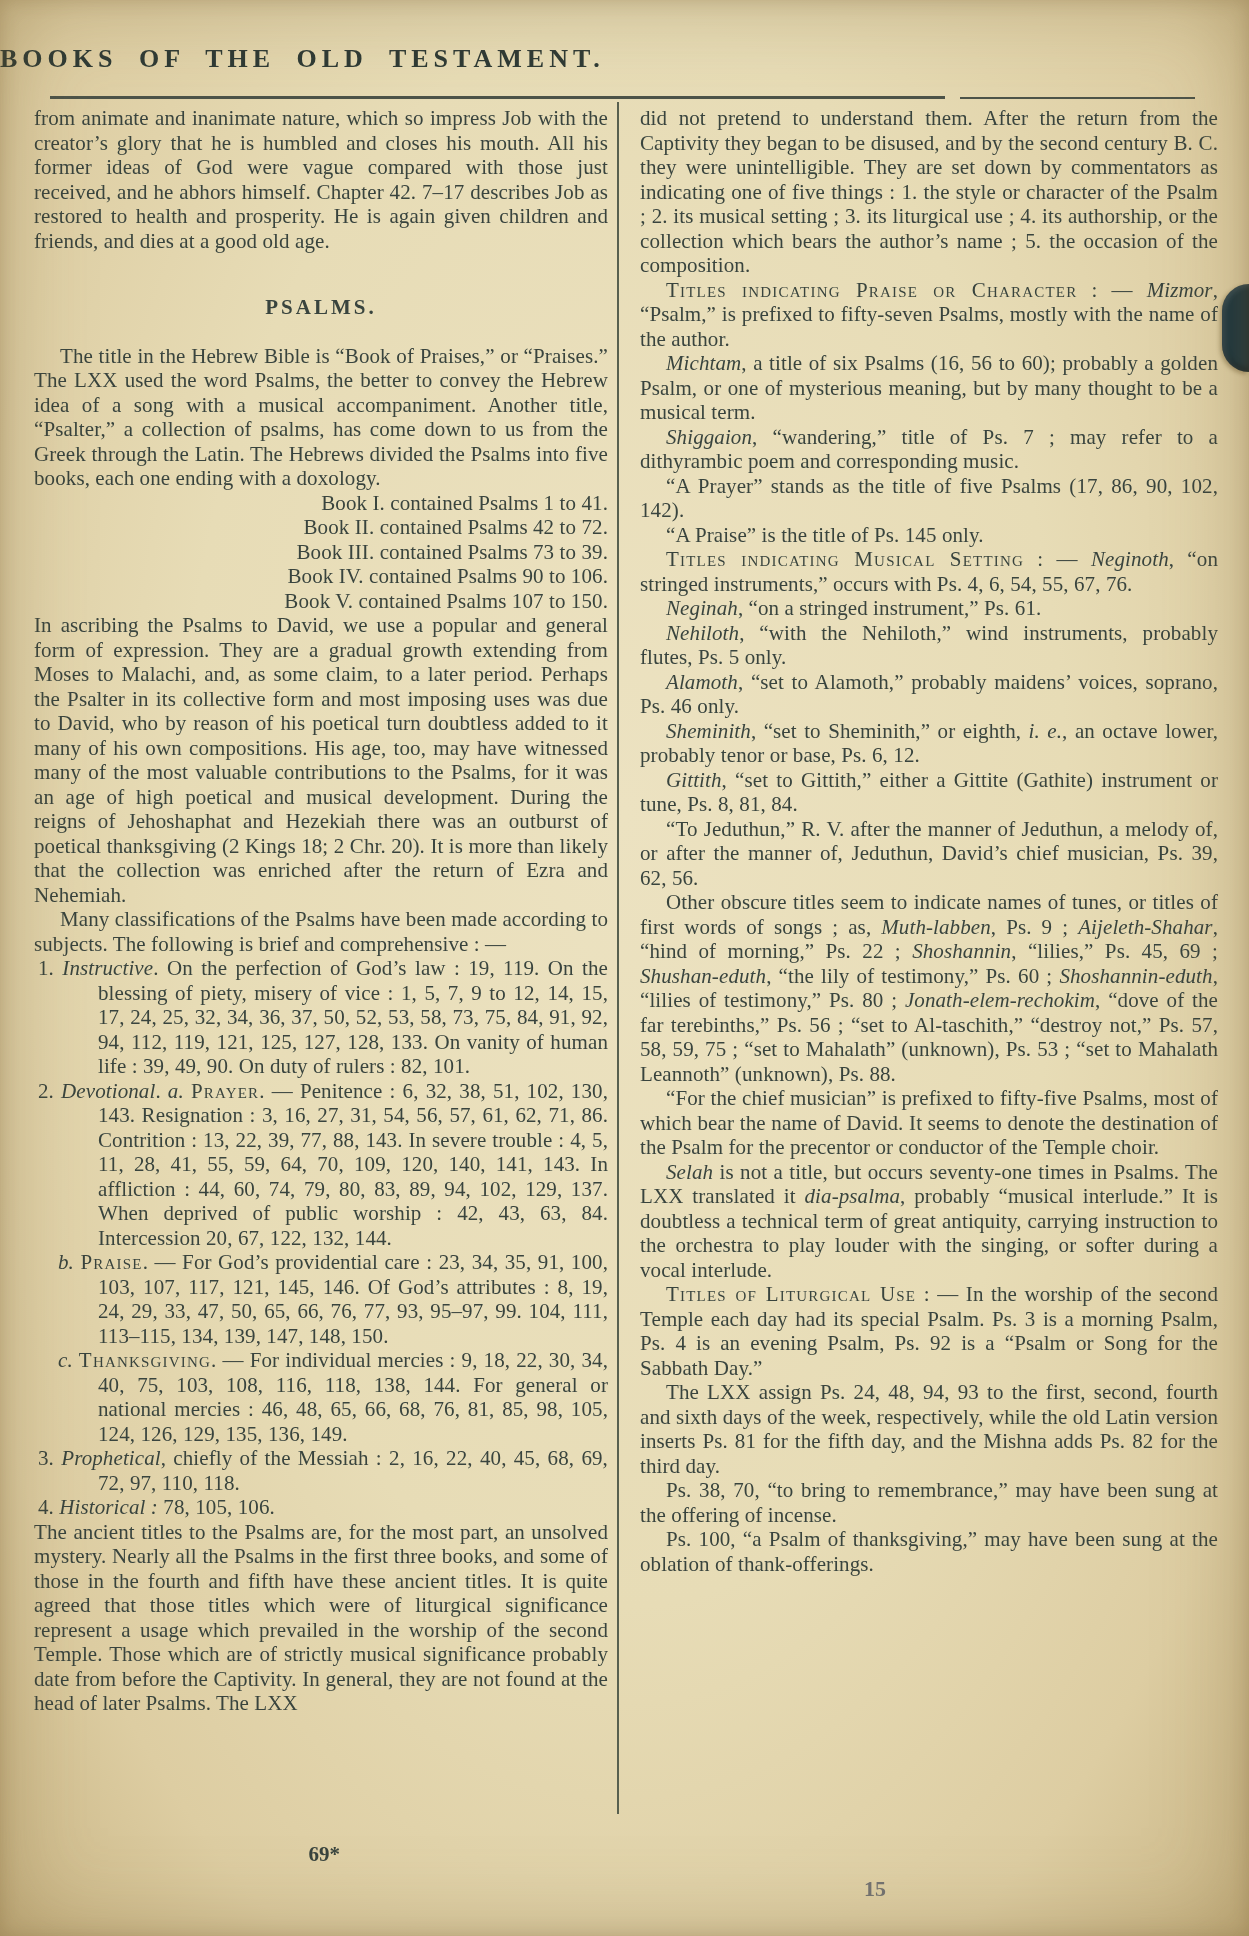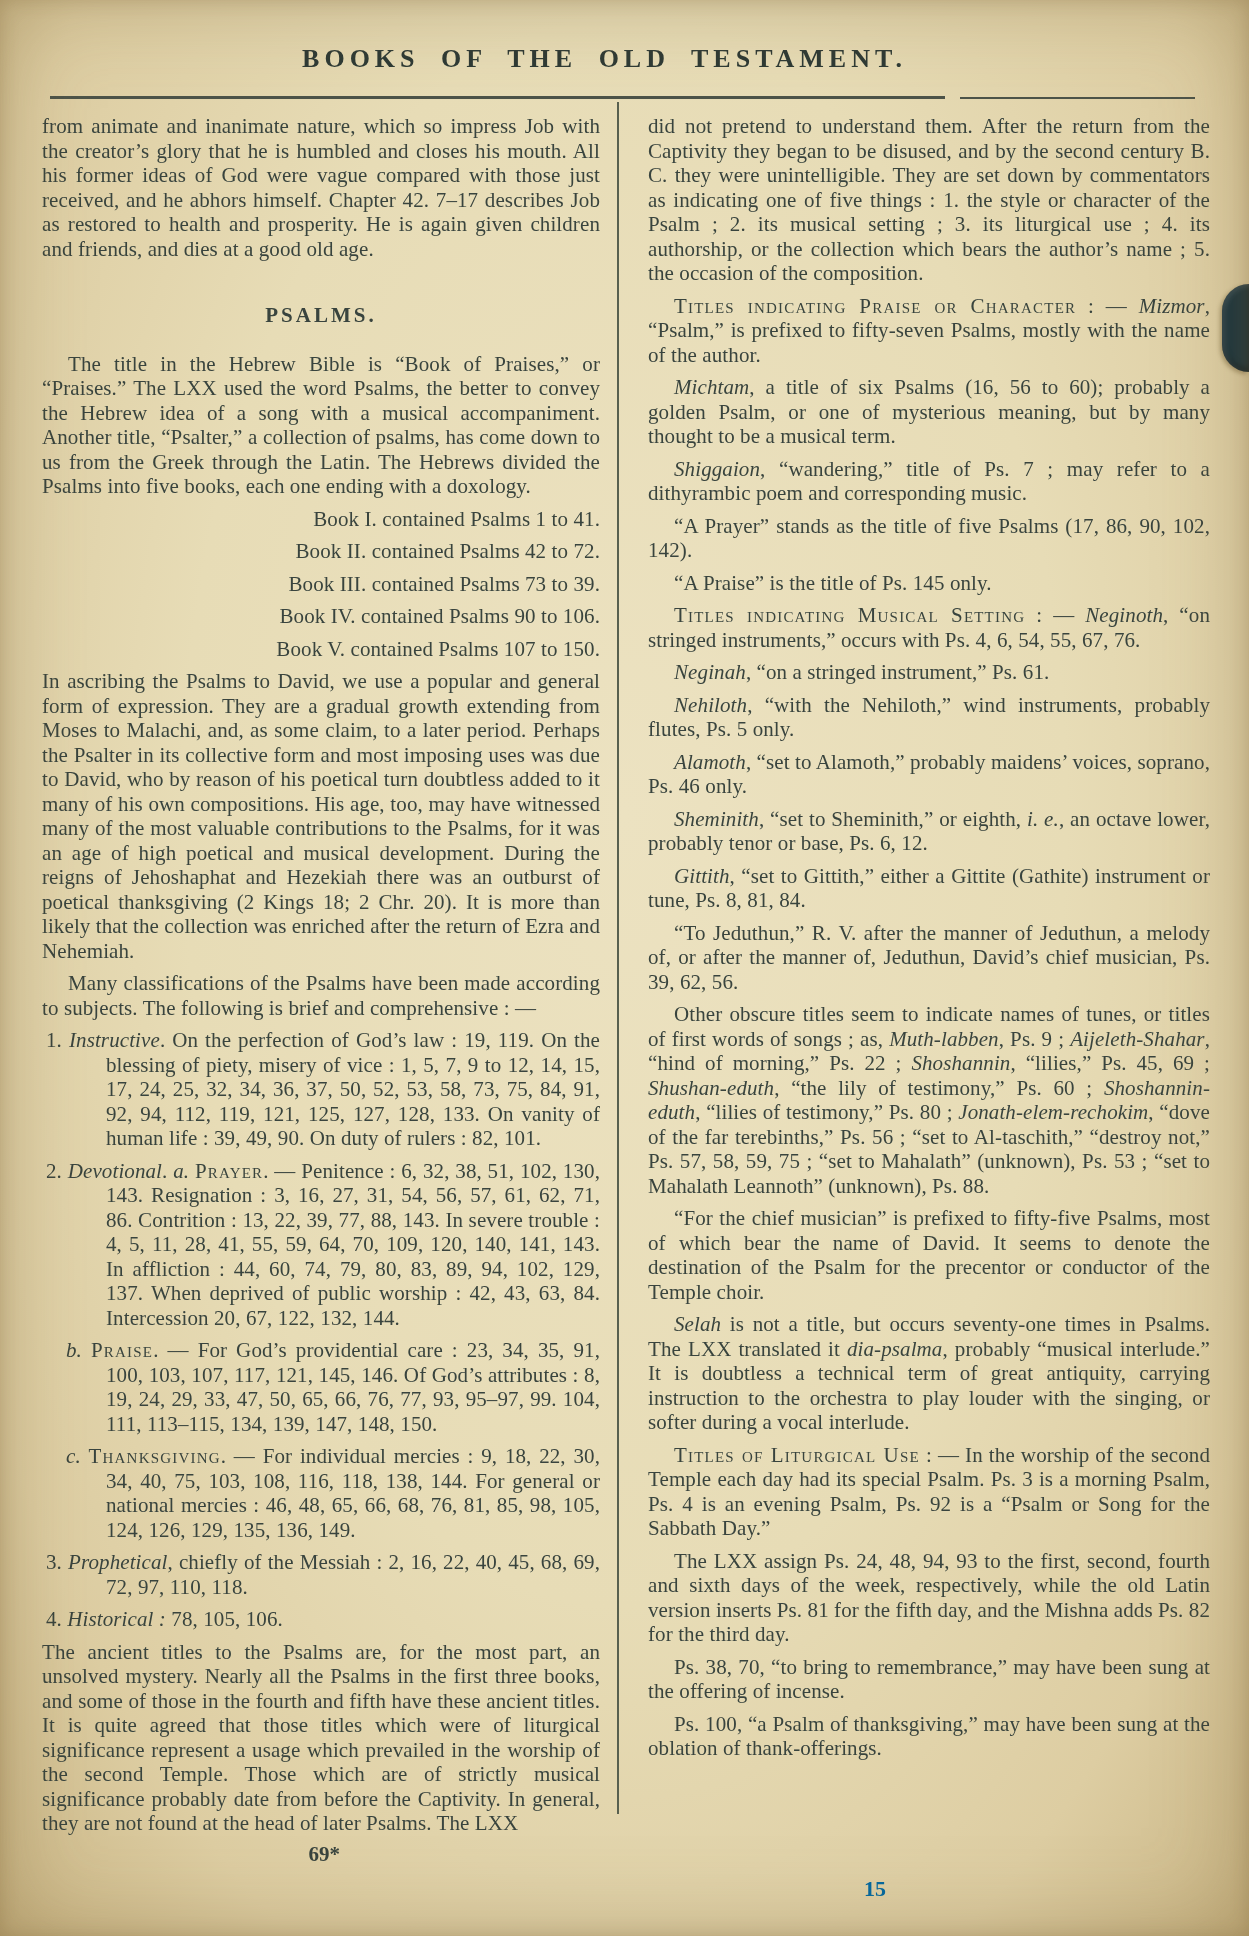--- a/index.html
+++ b/index.html
@@ -6,47 +6,47 @@
   body{
     width:1249px;height:1936px;position:relative;overflow:hidden;
     background:radial-gradient(ellipse at 50% 42%, #ece2c1 0%, #e7dcb6 50%, #ddcda2 80%, #c9b585 100%);
     font-family:"Liberation Serif","DejaVu Serif",serif;
     color:#39443e;
   }
   .page{position:absolute;inset:0;}
   .vignette{position:absolute;inset:0;pointer-events:none;
     box-shadow:inset 0 0 90px rgba(120,95,45,.35), inset 0 0 18px rgba(110,85,40,.25);}
   .running-head{
-    position:absolute;top:44px;left:0;right:40px;text-align:center;
+    position:absolute;top:44px;left:0;right:40px;text-align:left;
     font-size:26px;font-weight:bold;letter-spacing:5px;word-spacing:10px;color:#2e3a35;
   }
   .rule{position:absolute;background:#4d5449;}
   .rule.r1{top:96px;left:50px;width:895px;height:3px;}
   .rule.r2{top:97px;left:960px;width:235px;height:2px;}
   .divider{position:absolute;top:102px;left:617px;width:2px;height:1712px;background:#58604f;}
   .col{
     position:absolute;top:106px;width:574px;
     font-size:21px;line-height:24.5px;text-align:justify;
     letter-spacing:.1px;
   }
   .colL{left:34px;}
   .colR{left:640px;width:578px;}
-  .col p{margin:8px;}
+  .col p{margin:0;}
   .col .p{text-indent:26px;}
   .col .p0{text-indent:0;}
   .col .h{text-align:center;font-weight:bold;letter-spacing:3px;margin:42px 0 24px;text-indent:0;font-size:21px;}
   .col .book{margin-left:30px;text-align:right;text-indent:0;}
   .col .li1{padding-left:64px;text-indent:-60px;}
   .col .li2{padding-left:64px;text-indent:-40px;}
   .sc{font-variant:small-caps;letter-spacing:1.2px;}
   i{font-style:italic;}
   .footL{position:absolute;top:1842px;left:200px;width:140px;text-align:right;
     font-size:21px;font-weight:bold;color:#39443e;}
   .footR{position:absolute;top:1876px;left:795px;width:160px;text-align:center;
-    font-size:22px;font-weight:bold;color:#0369a1;}
+    font-size:22px;font-weight:bold;color:#737373;}
   .tab{
     position:absolute;right:0;top:284px;width:27px;height:88px;
     background:#1c3640;border-radius:46px 0 0 46px;
     box-shadow:inset 3px 2px 5px rgba(255,255,255,.12), inset 0 -4px 6px rgba(0,0,0,.35), -2px 2px 4px rgba(90,70,30,.4);
   }
 </style>
 </head>
 <body>
 
 <div class="page">

